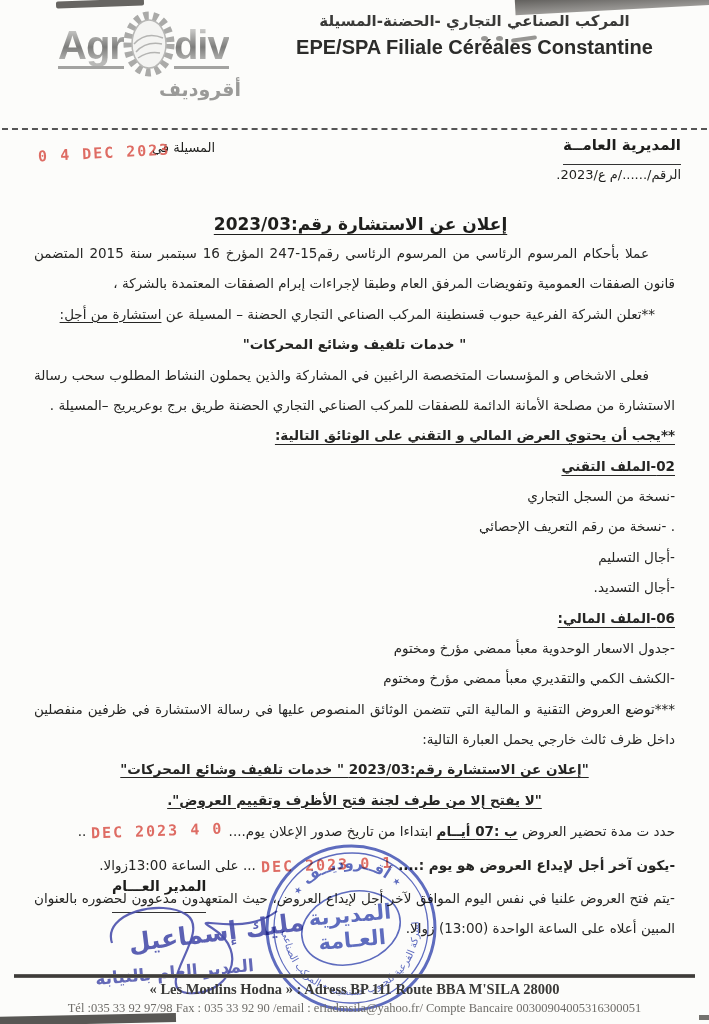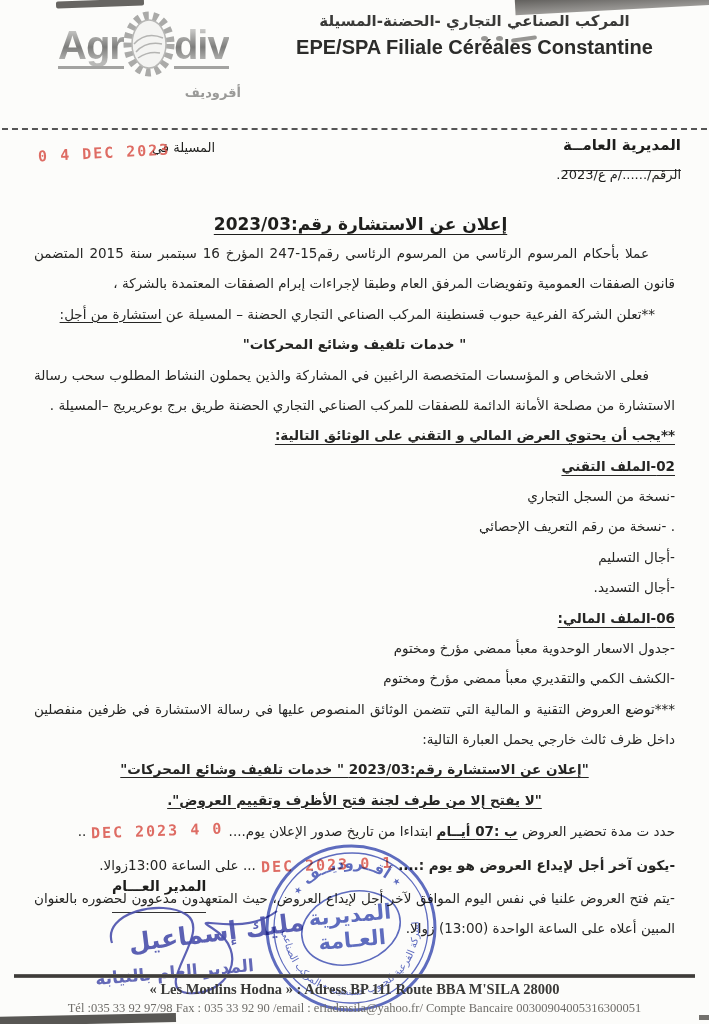--- a/index.html
+++ b/index.html
@@ -20,30 +20,30 @@
   .smudge b{display:inline-block;width:26px;height:4px;background:#6b6965;border-radius:2px;transform:rotate(-8deg);opacity:.7;}
   
   .header{position:relative;height:128px;}
   .logo{position:absolute;left:58px;top:8px;width:185px;height:98px;}
   .logo-word{font-family:"Liberation Sans",sans-serif;font-weight:900;font-size:40px;letter-spacing:-1px;
     background:linear-gradient(#cfcfcd 10%,#7d7d7b 55%,#b9b9b7 90%);
     -webkit-background-clip:text;background-clip:text;color:transparent;
     border-bottom:3px solid #a3a3a1;line-height:1.05;}
   .logo-row{display:flex;align-items:center;}
   .gear{margin:0 -4px;}
-  .logo-ar{position:absolute;right:2px;bottom:6px;font-size:13px;color:#9a9a98;font-weight:bold;}
+  .logo-ar{position:absolute;right:2px;bottom:6px;font-size:19px;color:#9a9a98;font-weight:bold;}
   .company{position:absolute;right:12px;top:10px;width:445px;text-align:center;}
   .co-ar{font-size:15px;font-weight:bold;color:#3a3a38;line-height:1.55;direction:rtl;}
   .co-fr1{font-family:"Liberation Sans",sans-serif;font-weight:bold;font-size:20px;color:#2c2c2a;margin-top:3px;}
   .co-fr2{font-family:"Liberation Serif",serif;font-weight:bold;font-size:19px;color:#1f1f1d;margin-top:2px;}
   
   .divider-dashed{border-top:2px dashed #555;margin:0 2px;}
   .meta{position:relative;height:60px;}
   .directorate{position:absolute;right:28px;top:6px;font-size:15px;font-weight:bold;direction:rtl;
-    border-bottom:1.5px solid #333;padding-bottom:16px;}
+    border-bottom:1.5px solid #333;padding-bottom:10px;}
   .reference{position:absolute;right:28px;top:37px;font-size:13px;direction:rtl;margin-left:28px;}
   .place{position:absolute;left:152px;top:10px;font-size:13px;direction:rtl;}
   .red-stamp{color:#d9544a;font-family:"DejaVu Sans Mono",monospace;font-weight:bold;
     font-size:15px;letter-spacing:2px;opacity:.85;white-space:nowrap;}
   .stamp-top{position:absolute;left:38px;top:14px;transform:rotate(-3deg);}
   
   .title{margin:24px 0 4px;text-align:center;font-size:17px;font-weight:bold;direction:rtl;
     text-decoration:underline;text-underline-offset:4px;padding-left:12px;}
   .content{direction:rtl;padding:0 34px;font-size:13.5px;line-height:2.25;color:#262624;}
   .just{text-align:justify;text-align-last:right;}

